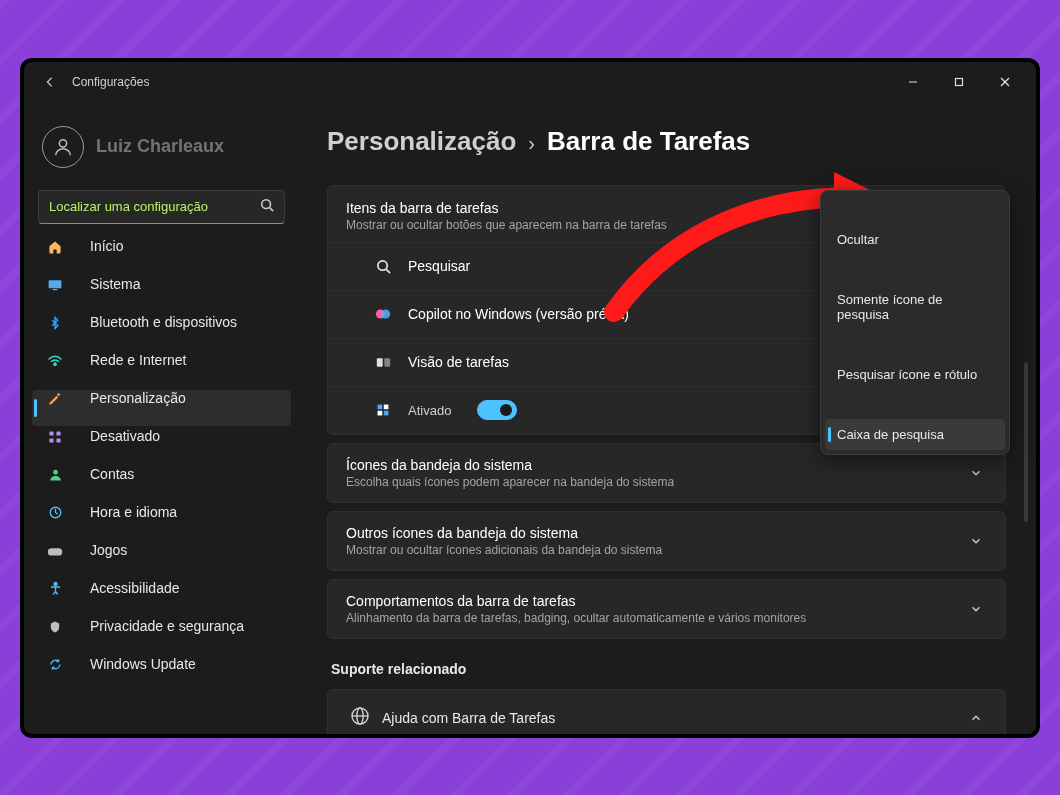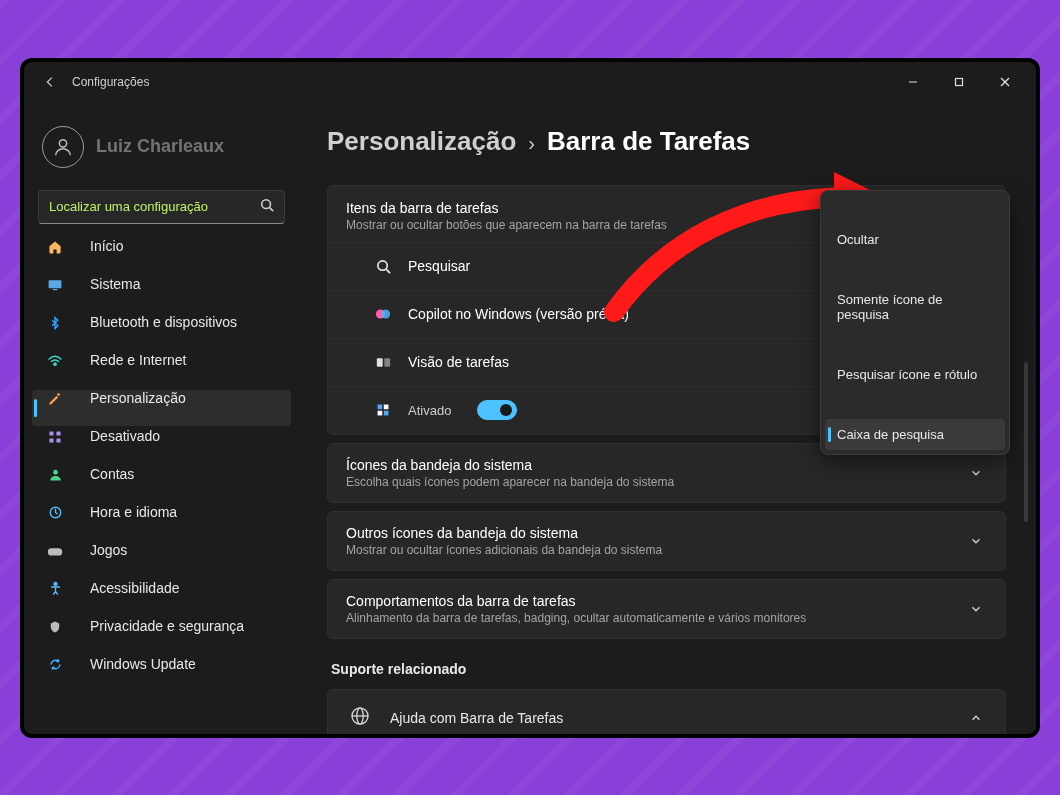--- a/index.html
+++ b/index.html
@@ -159,21 +159,21 @@
     display:flex; align-items:center; padding:12px 22px 12px 18px;
     min-height:58px;
   }
   .collapsible .textcol { flex:1; }
   .collapsible .t { font-size:14px; color:#fff; margin-bottom:2px; }
   .collapsible .st { font-size:12px; color:#a4a4a4; }
   .chev { width:14px; height:14px; stroke:#cfcfcf; fill:none; stroke-width:1.6; }
 
   .support-title { font-size:14px; font-weight:700; margin: 22px 0 12px 4px; }
   .support-row {
-    display:flex; align-items:center; gap:20px;
+    display:flex; align-items:center; gap:12px;
     padding:16px 22px 16px 22px;
     border-radius:6px; background:#272727; border:1px solid #2f2f2f;
   }
   .support-row .t { flex:1; font-size:14px; }
 
   
   .dropdown {
     position:absolute;
     top:128px; right:26px;
     width:190px;

